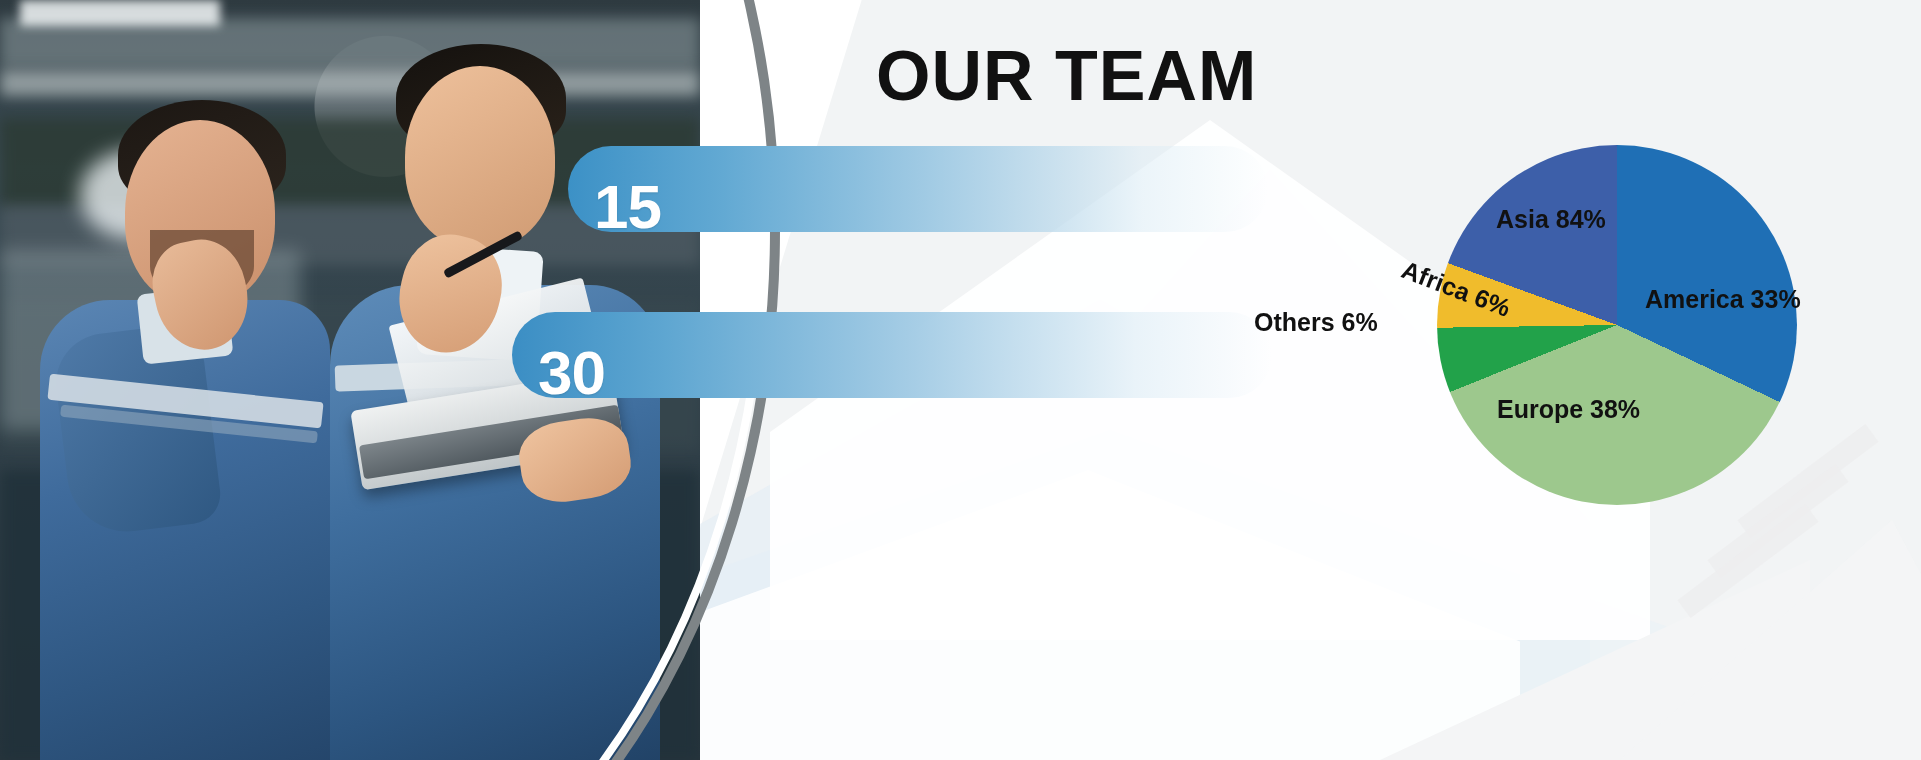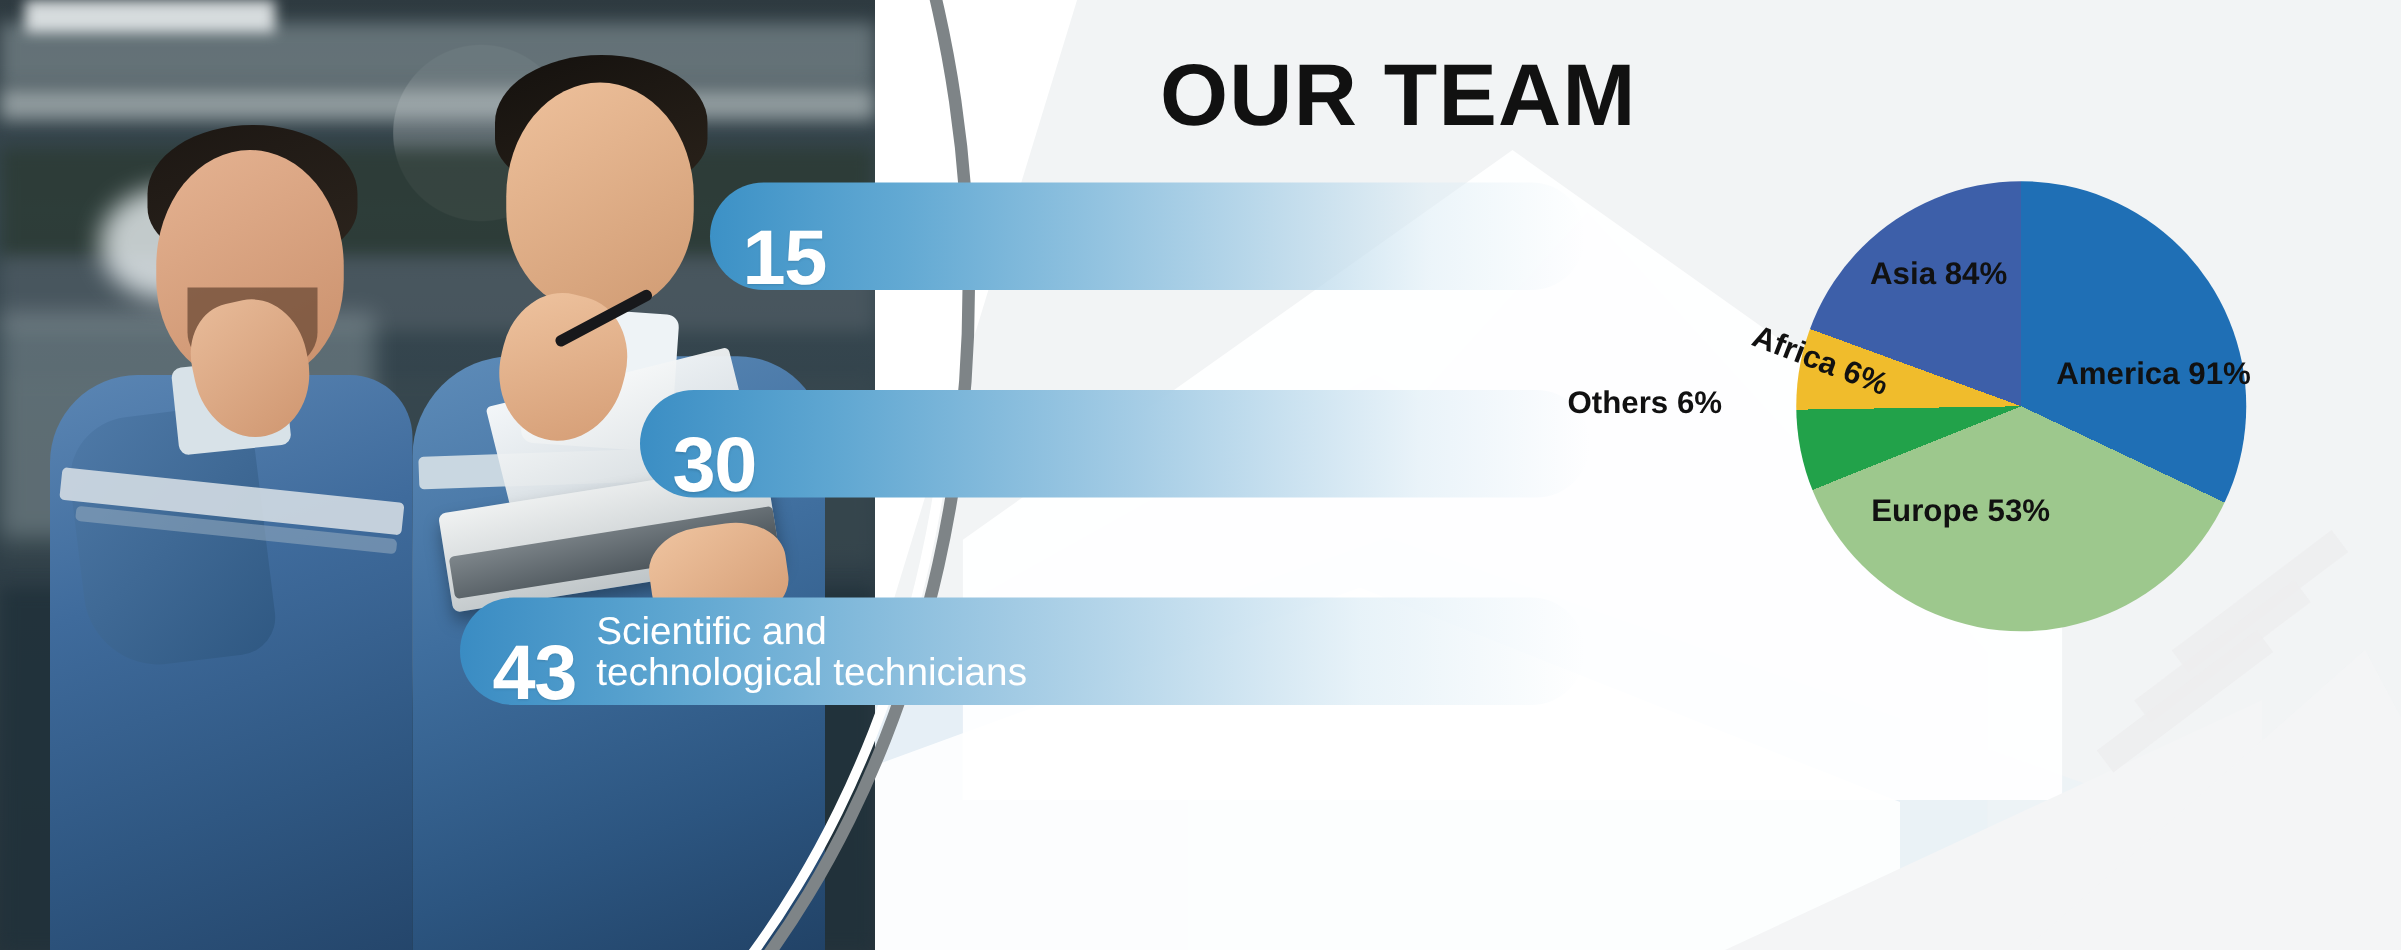--- a/index.html
+++ b/index.html
@@ -119,21 +119,21 @@
   .s1 { left:1108px; top:470px; width:160px; height:22px; transform:rotate(-37deg); }
   .s2 { left:1078px; top:510px; width:160px; height:22px; transform:rotate(-37deg); }
   .s3 { left:1048px; top:550px; width:160px; height:22px; transform:rotate(-37deg); }
   .wm-bl { left:760px; top:560px; width:430px; height:200px; background:#f4f5f6;
     clip-path:polygon(0 100%, 100% 0, 100% 100%); }
   .wm-br { left:1000px; top:520px; width:400px; height:240px; background:#f4f5f6;
     clip-path:polygon(0 100%, 68% 0, 100% 100%); opacity:.9;}
 
   
   .title {
-    position:absolute; left:928px; top:36px;
+    position:absolute; left:876px; top:36px;
     font-size:70px; font-weight:bold; letter-spacing:1px;
     color:#111111; white-space:nowrap;
   }
 
   
   .badge {
     position:absolute; display:flex; align-items:center;
     height:86px; border-radius:43px; padding-left:26px;
     color:#ffffff;
   }
@@ -225,29 +225,24 @@
   <div class="arc-white"></div>
 
   <div class="title">OUR TEAM</div>
 
   <div class="badge" id="badge1">
     <span class="badge-num">15</span>
   </div>
   <div class="badge" id="badge2">
     <span class="badge-num">30</span>
   </div>
-  <div class="badge" id="badge3">
-    <span class="badge-num">43</span>
-    <span class="badge-lbl">Scientific and
-technological technicians</span>
-  </div>
 
   <div class="pie-wrap">
     <div class="pie" id="pie" style="background: conic-gradient(rgb(31, 111, 181) 0deg, rgb(31, 111, 181) 115.34deg, rgb(157, 200, 141) 115.34deg, rgb(157, 200, 141) 248.155deg, rgb(34, 162, 74) 248.155deg, rgb(34, 162, 74) 269.126deg, rgb(240, 188, 44) 269.126deg, rgb(240, 188, 44) 290.097deg, rgb(61, 95, 169) 290.097deg, rgb(61, 95, 169) 360deg);"></div>
   </div>
-  <div class="pie-lbl" id="lbl-america">America 91%</div>
-  <div class="pie-lbl" id="lbl-europe">Europe 53%</div>
+  <div class="pie-lbl" id="lbl-america">America 33%</div>
+  <div class="pie-lbl" id="lbl-europe">Europe 38%</div>
   <div class="pie-lbl" id="lbl-others">Others 6%</div>
   <div class="pie-lbl" id="lbl-africa">Africa 6%</div>
   <div class="pie-lbl" id="lbl-asia">Asia 84%</div>
 
 
 </div>
 
 </body></html>

